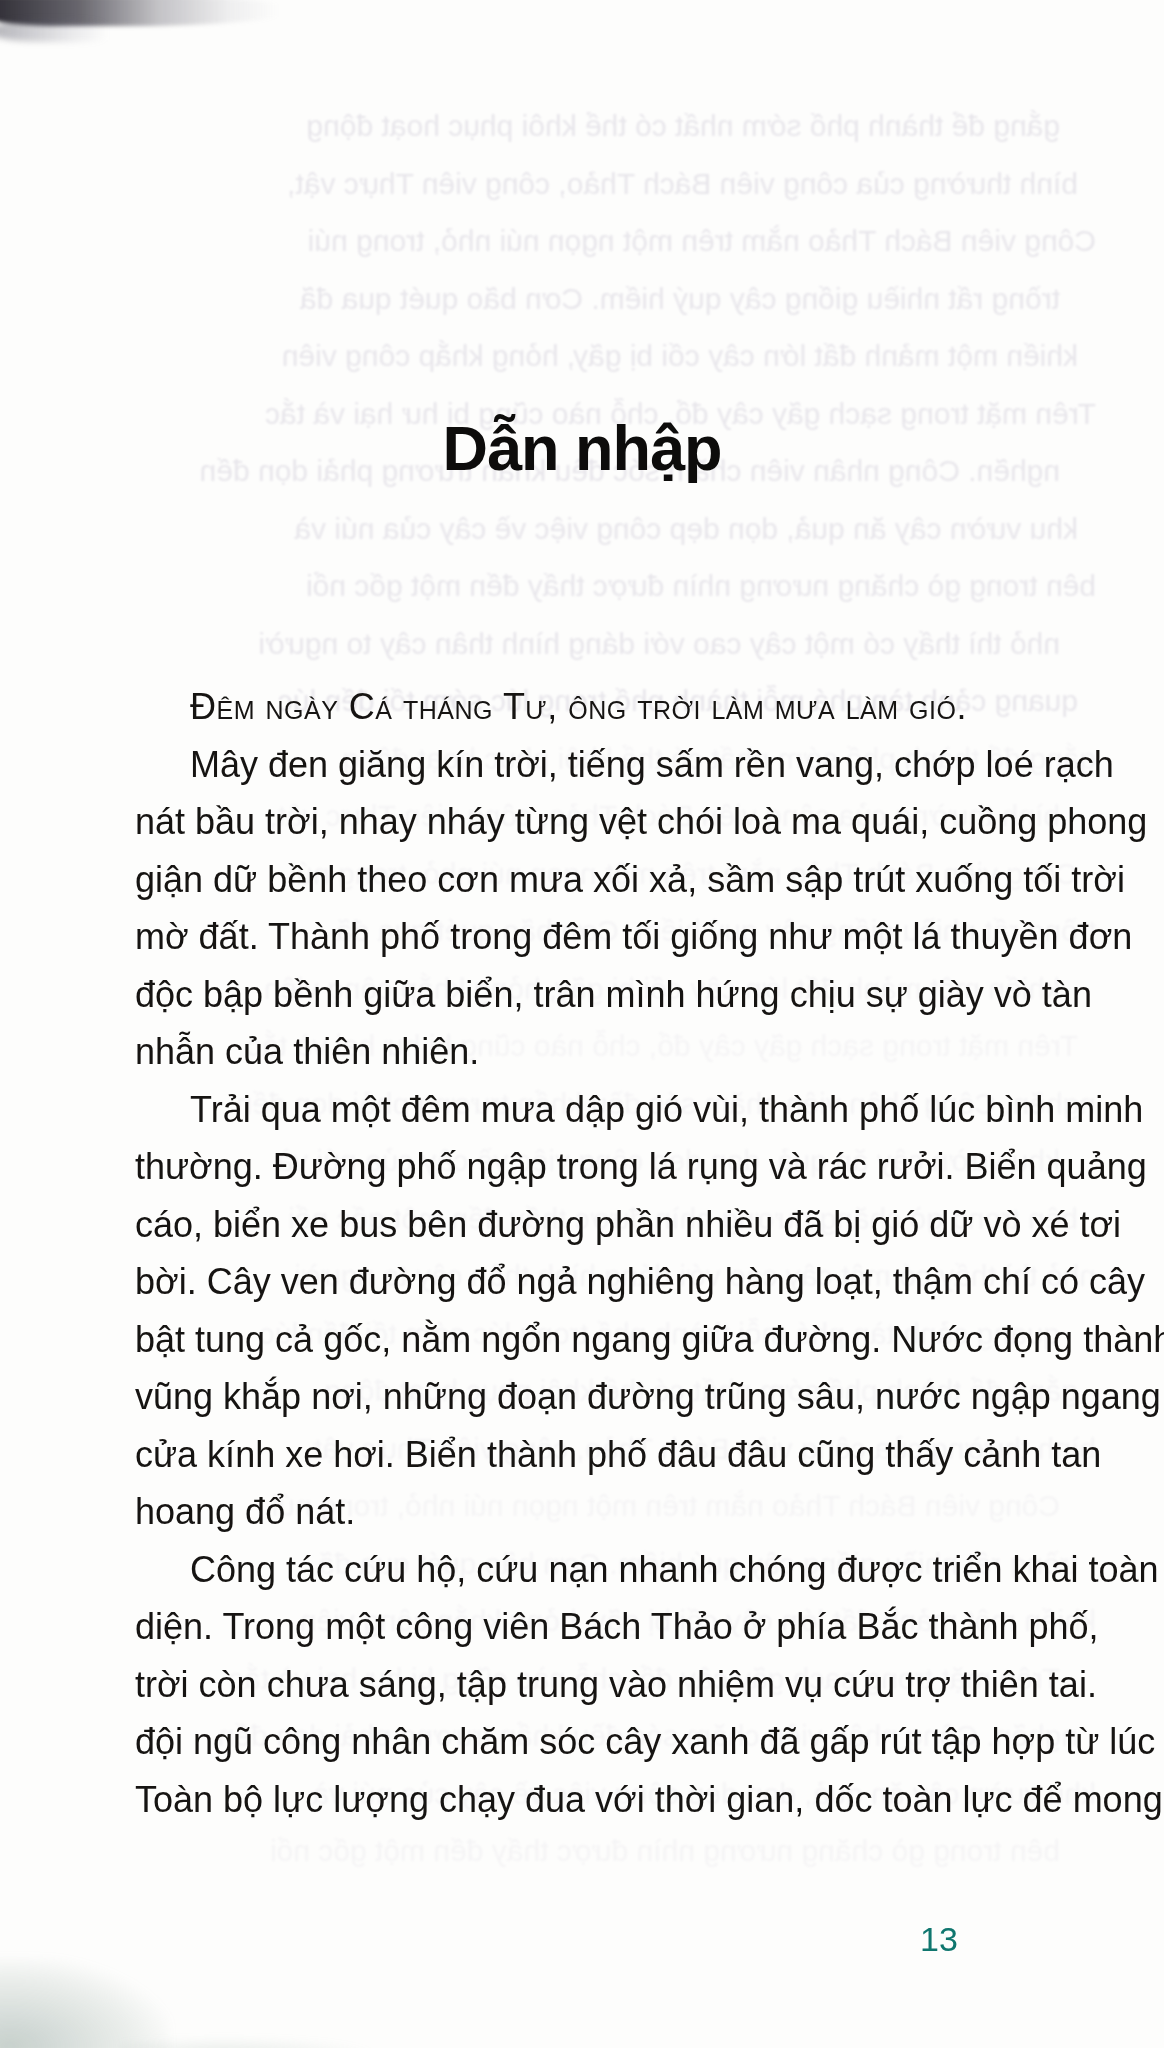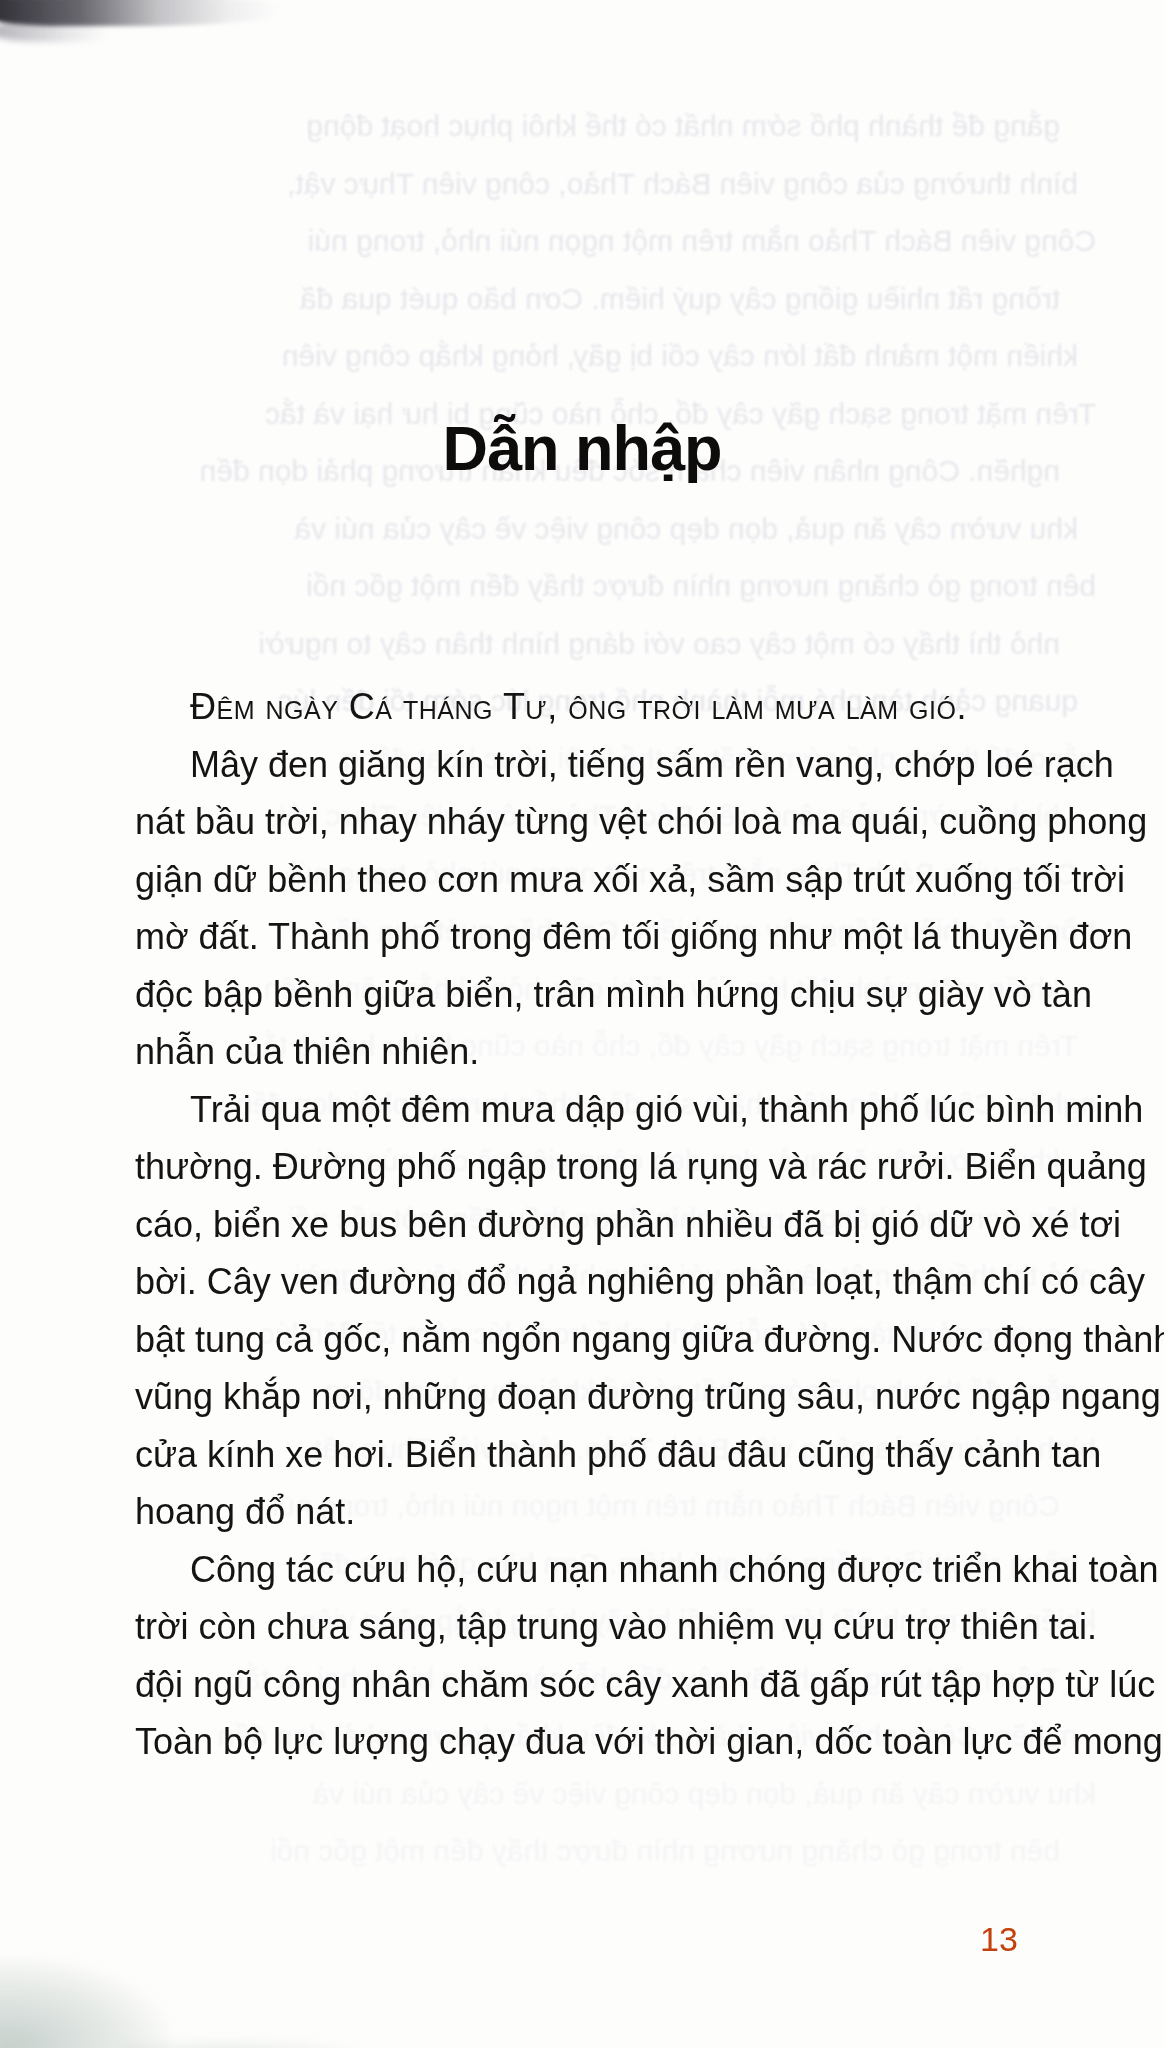--- a/index.html
+++ b/index.html
@@ -38,22 +38,22 @@
   .text-line{
     height:57.5px;line-height:57.5px;
     font-size:36px;
     text-align:justify;text-align-last:justify;
     white-space:nowrap;
   }
   .text-line.first{padding-left:55px;}
   .text-line.parend{text-align-last:left;}
   .text-line.smallcaps{font-variant:small-caps;letter-spacing:0.5px;}
   .page-number{
-    position:absolute;top:1920px;left:959px;width:80px;
-    text-align:center;font-size:34px;color:#c2410c;
+    position:absolute;top:1920px;left:920px;width:80px;
+    text-align:left;font-size:34px;color:#0f766e;
   }
   
   .smudge-top-left{
     position:absolute;top:-4px;left:-6px;width:300px;height:30px;z-index:3;
     background:linear-gradient(to right,
       rgba(38,36,44,0.95) 0%, rgba(52,50,60,0.75) 28%,
       rgba(90,88,100,0.35) 55%, rgba(130,130,145,0.12) 78%, transparent 95%);
     border-radius:0 60% 70% 30%;
     filter:blur(2px);
   }
@@ -122,26 +122,27 @@
         <div class="text-line first parend parend smallcaps parend">Đêm ngày Cá tháng Tư, ông trời làm mưa làm gió.</div>
         <div class="text-line first">Mây đen giăng kín trời, tiếng sấm rền vang, chớp loé rạch</div>
         <div class="text-line">nát bầu trời, nhay nháy từng vệt chói loà ma quái, cuồng phong</div>
         <div class="text-line">giận dữ bềnh theo cơn mưa xối xả, sầm sập trút xuống tối trời</div>
         <div class="text-line">mờ đất. Thành phố trong đêm tối giống như một lá thuyền đơn</div>
         <div class="text-line">độc bập bềnh giữa biển, trân mình hứng chịu sự giày vò tàn</div>
         <div class="text-line parend">nhẫn của thiên nhiên.</div>
         <div class="text-line first">Trải qua một đêm mưa dập gió vùi, thành phố lúc bình minh</div>
         <div class="text-line">thường. Đường phố ngập trong lá rụng và rác rưởi. Biển quảng</div>
         <div class="text-line">cáo, biển xe bus bên đường phần nhiều đã bị gió dữ vò xé tơi</div>
-        <div class="text-line">bời. Cây ven đường đổ ngả nghiêng phần loạt, thậm chí có cây</div>
+        <div class="text-line">bời. Cây ven đường đổ ngả nghiêng hàng loạt, thậm chí có cây</div>
         <div class="text-line">bật tung cả gốc, nằm ngổn ngang giữa đường. Nước đọng thành</div>
         <div class="text-line">vũng khắp nơi, những đoạn đường trũng sâu, nước ngập ngang</div>
         <div class="text-line">cửa kính xe hơi. Biển thành phố đâu đâu cũng thấy cảnh tan</div>
         <div class="text-line parend">hoang đổ nát.</div>
         <div class="text-line first">Công tác cứu hộ, cứu nạn nhanh chóng được triển khai toàn</div>
+        <div class="text-line">diện. Trong một công viên Bách Thảo ở phía Bắc thành phố,</div>
         <div class="text-line">trời còn chưa sáng, tập trung vào nhiệm vụ cứu trợ thiên tai.</div>
         <div class="text-line">đội ngũ công nhân chăm sóc cây xanh đã gấp rút tập hợp từ lúc</div>
         <div class="text-line">Toàn bộ lực lượng chạy đua với thời gian, dốc toàn lực để mong</div>
       </div>
     <div class="page-number">13</div>
   </div>
 
   <div class="smudge-bottom-left"></div>
   <div class="smudge-bottom-edge"></div>
 

